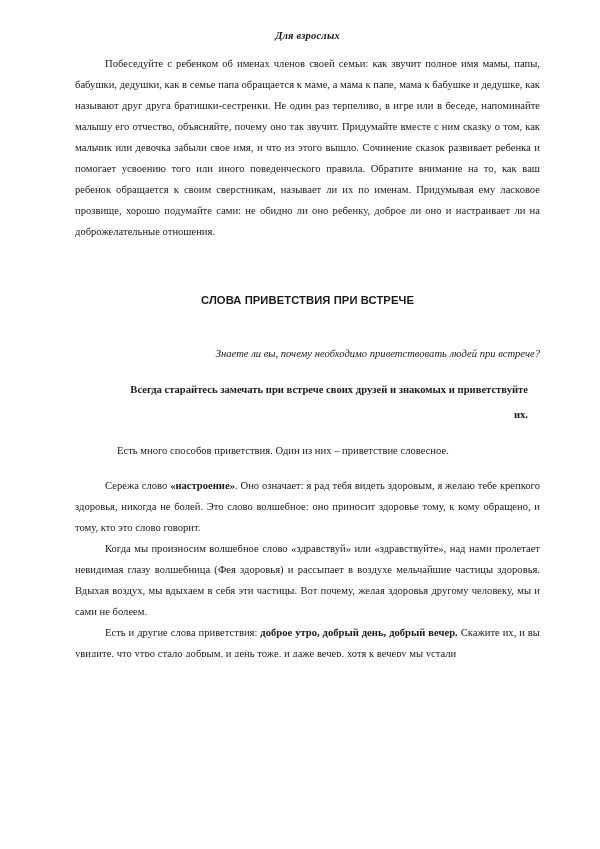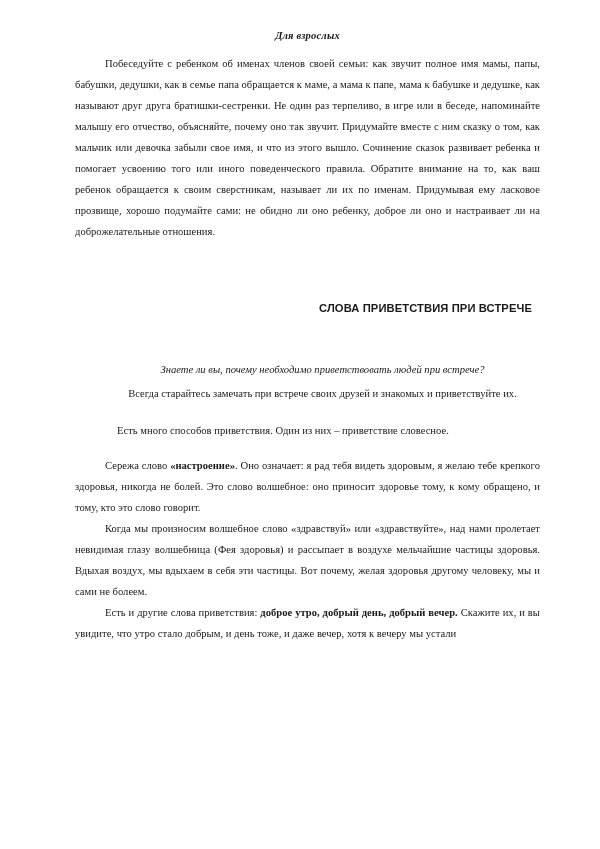--- a/index.html
+++ b/index.html
@@ -33,44 +33,44 @@
   }
   p.body {
     font-size: 10.6px;
     line-height: 21px;
     text-align: justify;
     text-indent: 30px;
     margin: 0;
     hyphens: none;
   }
   .section-heading {
-    text-align: right;
+    text-align: center;
     font-family: "Liberation Sans", "DejaVu Sans", sans-serif;
     font-weight: bold;
     font-size: 11.2px;
     letter-spacing: 0.1px;
-    margin: 8px;
+    margin: 0;
   }
   .gap-before-heading { height: 52px; }
   .gap-after-heading { height: 36px; }
   .q-italic {
     font-size: 10.6px;
     line-height: 24.3px;
     font-style: italic;
     text-indent: 30px;
-    text-align: center;
+    text-align: right;
     margin: 0;
   }
   .bold-line {
     font-size: 10.6px;
     line-height: 24.3px;
-    font-weight: normal;
+    font-weight: bold;
     text-indent: 30px;
-    text-align: center;
-    margin: 0;
+    text-align: right;
+    margin: 12px;
   }
   .plain-line {
     font-size: 10.6px;
     line-height: 24.3px;
     text-indent: 30px;
     text-align: left;
     margin: 12px;
   }
   b.inline { font-weight: bold; }
   .page-number {

